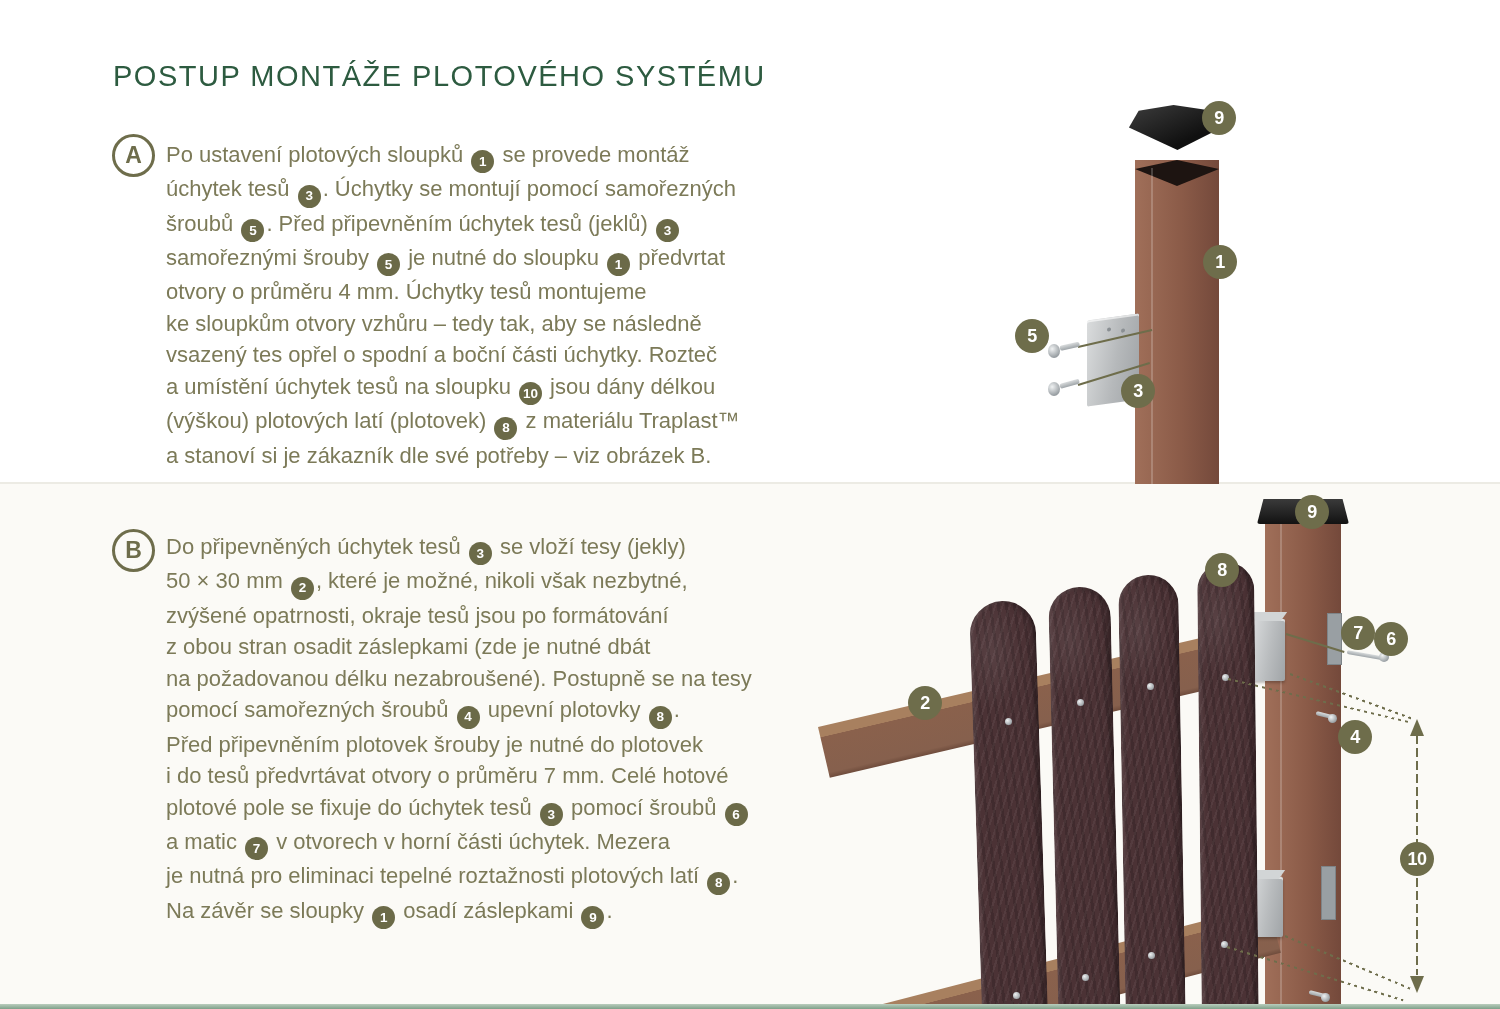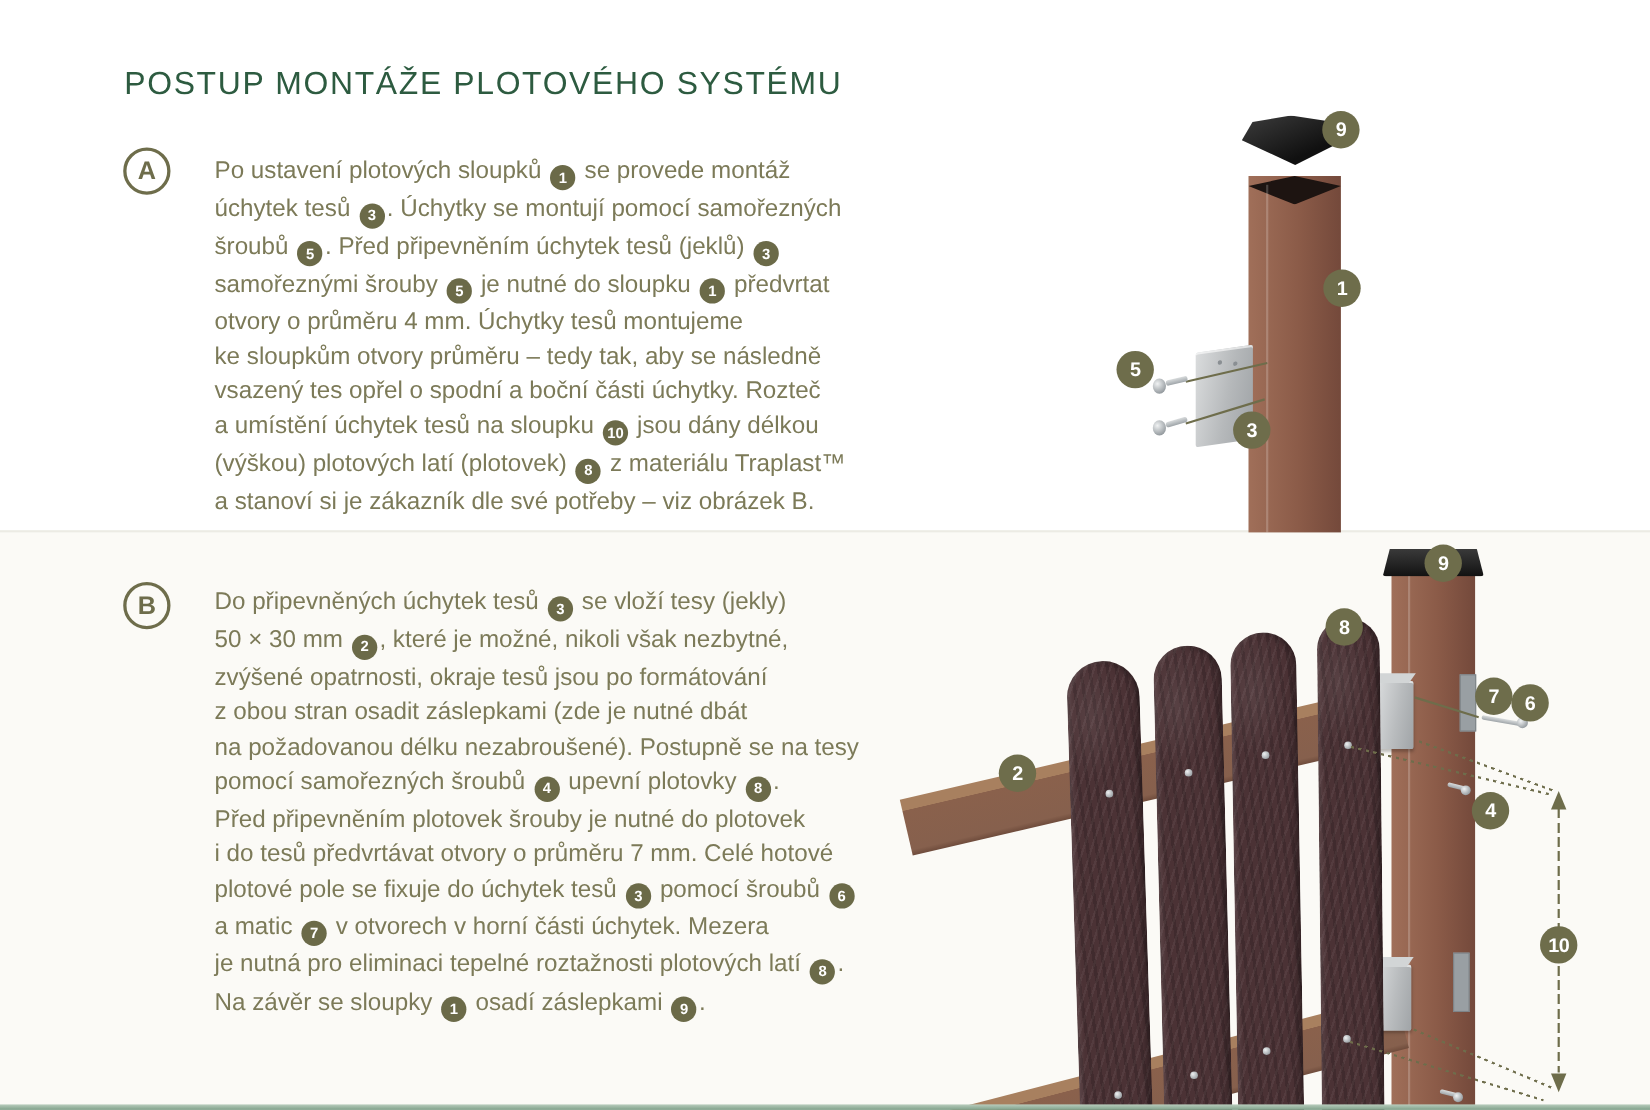--- a/index.html
+++ b/index.html
@@ -18,21 +18,21 @@
   
   .marker{position:absolute;width:37px;height:37px;border:3px solid #6e6d4b;border-radius:50%;
           color:#6e6d4b;font-size:23px;font-weight:bold;display:flex;align-items:center;justify-content:center;}
   .marker-a{left:112px;top:134px;}
   .marker-b{left:112px;top:529px;}
 
   
   .textblock{position:absolute;left:166px;color:#7c7a58;font-size:22px;line-height:31.6px;}
   .textblock-a{top:139px;width:640px;}
   .textblock-b{top:531px;width:660px;}
-  .tline{white-space:nowrap;margin-left:29px;}
+  .tline{white-space:nowrap;}
   .ibadge{display:inline-flex;align-items:center;justify-content:center;width:23px;height:23px;
           border-radius:50%;background:#6b6a48;color:#fff;font-size:13.5px;font-weight:bold;
           vertical-align:-4px;margin:0 2px;letter-spacing:0;}
 
   
   .fig{position:absolute;inset:0;pointer-events:none;}
   .abs{position:absolute;}
 
   
   .post{background:linear-gradient(to right,#a06f59 0%,#8b5b48 55%,#74493b 100%);}
@@ -117,21 +117,21 @@
 
   <div class="marker marker-a">
     <span>A</span>
   </div>
   <div class="textblock textblock-a">
       <div class="tline">Po ustavení plotových sloupků <span class="ibadge">1</span> se provede montáž</div>
       <div class="tline">úchytek tesů <span class="ibadge">3</span>. Úchytky se montují pomocí samořezných</div>
       <div class="tline">šroubů <span class="ibadge">5</span>. Před připevněním úchytek tesů (jeklů) <span class="ibadge">3</span></div>
       <div class="tline">samořeznými šrouby <span class="ibadge">5</span> je nutné do sloupku <span class="ibadge">1</span> předvrtat</div>
       <div class="tline">otvory o průměru 4 mm. Úchytky tesů montujeme</div>
-      <div class="tline">ke sloupkům otvory průměru – tedy tak, aby se následně</div>
+      <div class="tline">ke sloupkům otvory vzhůru – tedy tak, aby se následně</div>
       <div class="tline">vsazený tes opřel o spodní a boční části úchytky. Rozteč</div>
       <div class="tline">a umístění úchytek tesů na sloupku <span class="ibadge">10</span> jsou dány délkou</div>
       <div class="tline">(výškou) plotových latí (plotovek) <span class="ibadge">8</span> z materiálu Traplast™</div>
       <div class="tline">a stanoví si je zákazník dle své potřeby – viz obrázek B.</div>
     </div>
 
   <div class="marker marker-b">
     <span>B</span>
   </div>
   <div class="textblock textblock-b">

